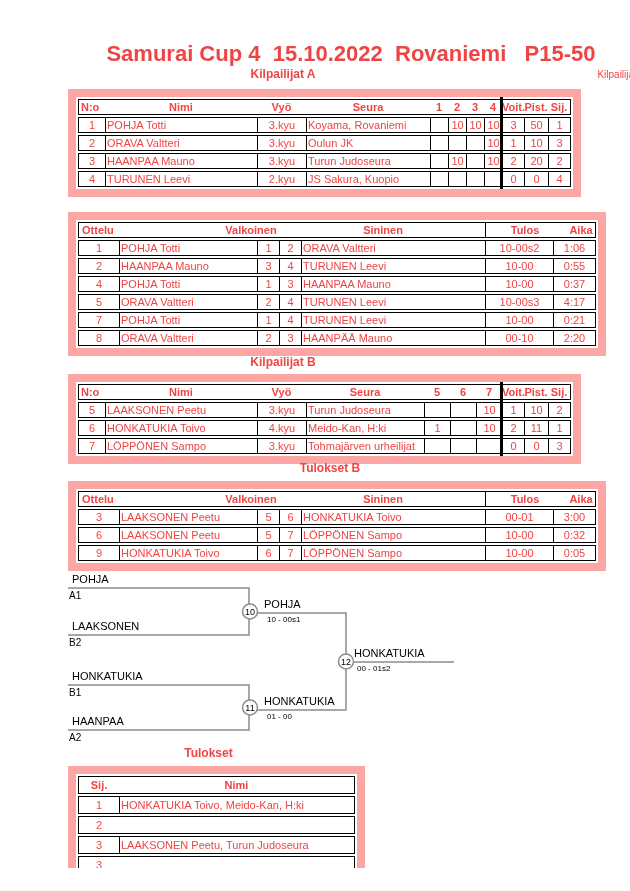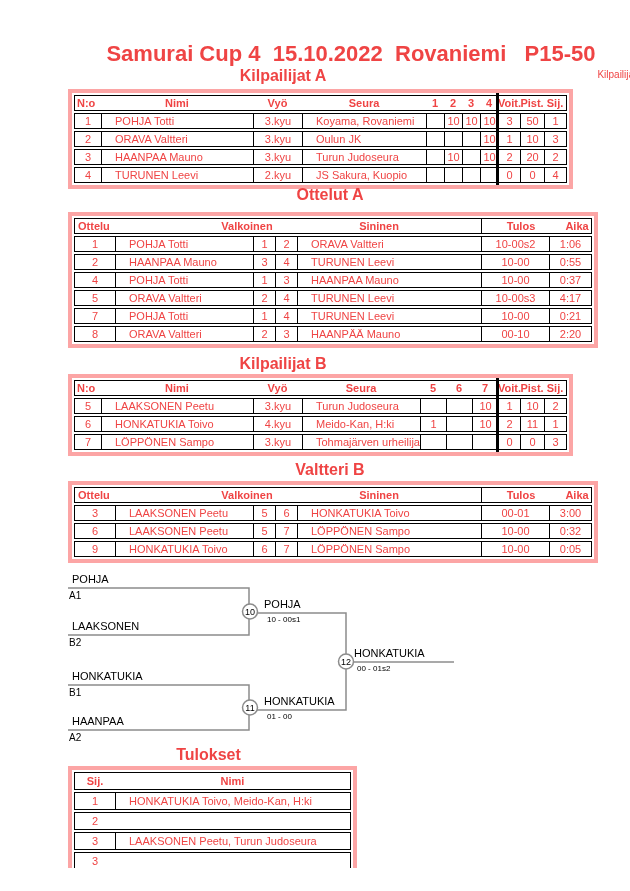--- a/index.html
+++ b/index.html
@@ -7,37 +7,37 @@
   .page {
     position: relative; width: 630px; height: 868px;
     background: #fff; color: #ef4444; overflow: hidden;
     font-family: "Liberation Sans", sans-serif;
     margin-left: 36px;
   }
   .title {
     position: absolute; top: 41px; left: 0; width: 100%;
     text-align: center; font-size: 22px; font-weight: bold; white-space: pre;
   }
-  .shead { position: absolute; font-size: 16px; font-weight: bold; text-align: center; }
+  .shead { position: absolute; font-size: 12px; font-weight: bold; text-align: center; }
   .note  { position: absolute; font-size: 10px; }
 
   .tbl {
     position: absolute; display: flex; flex-direction: column; gap: 2px;
-    border: 4px solid #fca5a5; padding: 2px; background: #fff;
+    border: 8px solid #fca5a5; padding: 2px; background: #fff;
   }
   .row { position: relative; display: grid; border: 1px solid #000; height: 16px; }
   .row > div {
     font-size: 11px; line-height: 14px; white-space: nowrap; overflow: hidden;
     border-left: 1px solid #000;
   }
   .row > div:first-child { border-left: none; }
   .row.hdr > div { border-left: none; font-weight: bold; text-align: center; overflow: visible; }
   .row.hdr > div.hl { text-align: left; padding-left: 2px; }
   .ctr { text-align: center; }
-  .lft { padding-left: 13px; }
+  .lft { padding-left: 1px; }
 
   .cols-ka { grid-template-columns: 26px 152px 49px 124px 18px 18px 18px 18px 22px 24px 22px; }
   .cols-kb { grid-template-columns: 26px 152px 49px 118px 26px 26px 26px 22px 24px 22px; }
   .cols-ot { grid-template-columns: 40px 138px 22px 22px 184px 68px 42px; }
   .cols-tu { grid-template-columns: 40px 235px; }
   .tall .row { height: 18px; }
   .tall .row > div { line-height: 16px; }
 
   .gline { position: absolute; top: 0; bottom: 0; width: 3px; background: #000; z-index: 2; }
 
@@ -130,21 +130,20 @@
         <div class="ctr"></div>
         <div class="ctr"></div>
         <div class="ctr"></div>
         <div class="ctr"></div>
         <div class="ctr">0</div>
         <div class="ctr">0</div>
         <div class="ctr">4</div>
     </div>
   </div>
 
-  <div class="shead" style="left:32px;top:186px;width:524px">Ottelut A</div>
 
   <div class="tbl" style="left:32px;top:212px">
     <div class="row othdr cols-ot">
       <span class="lbl first" style="left:3px">Ottelu</span>
       <span class="lbl" style="left:172px">Valkoinen</span>
       <span class="lbl" style="left:304px">Sininen</span>
       <span class="lbl" style="left:446px">Tulos</span>
       <span class="lbl" style="left:502px">Aika</span>
       <span class="odiv" style="left:406px"></span>
     </div>
@@ -251,21 +250,21 @@
         <div class="lft">Tohmajärven urheilijat</div>
         <div class="ctr"></div>
         <div class="ctr"></div>
         <div class="ctr"></div>
         <div class="ctr">0</div>
         <div class="ctr">0</div>
         <div class="ctr">3</div>
     </div>
   </div>
 
-  <div class="shead" style="left:32px;top:461px;width:524px">Valtteri B</div>
+  <div class="shead" style="left:32px;top:461px;width:524px">Tulokset B</div>
 
   <div class="tbl" style="left:32px;top:481px">
     <div class="row othdr cols-ot">
       <span class="lbl first" style="left:3px">Ottelu</span>
       <span class="lbl" style="left:172px">Valkoinen</span>
       <span class="lbl" style="left:304px">Sininen</span>
       <span class="lbl" style="left:446px">Tulos</span>
       <span class="lbl" style="left:502px">Aika</span>
       <span class="odiv" style="left:406px"></span>
     </div>

